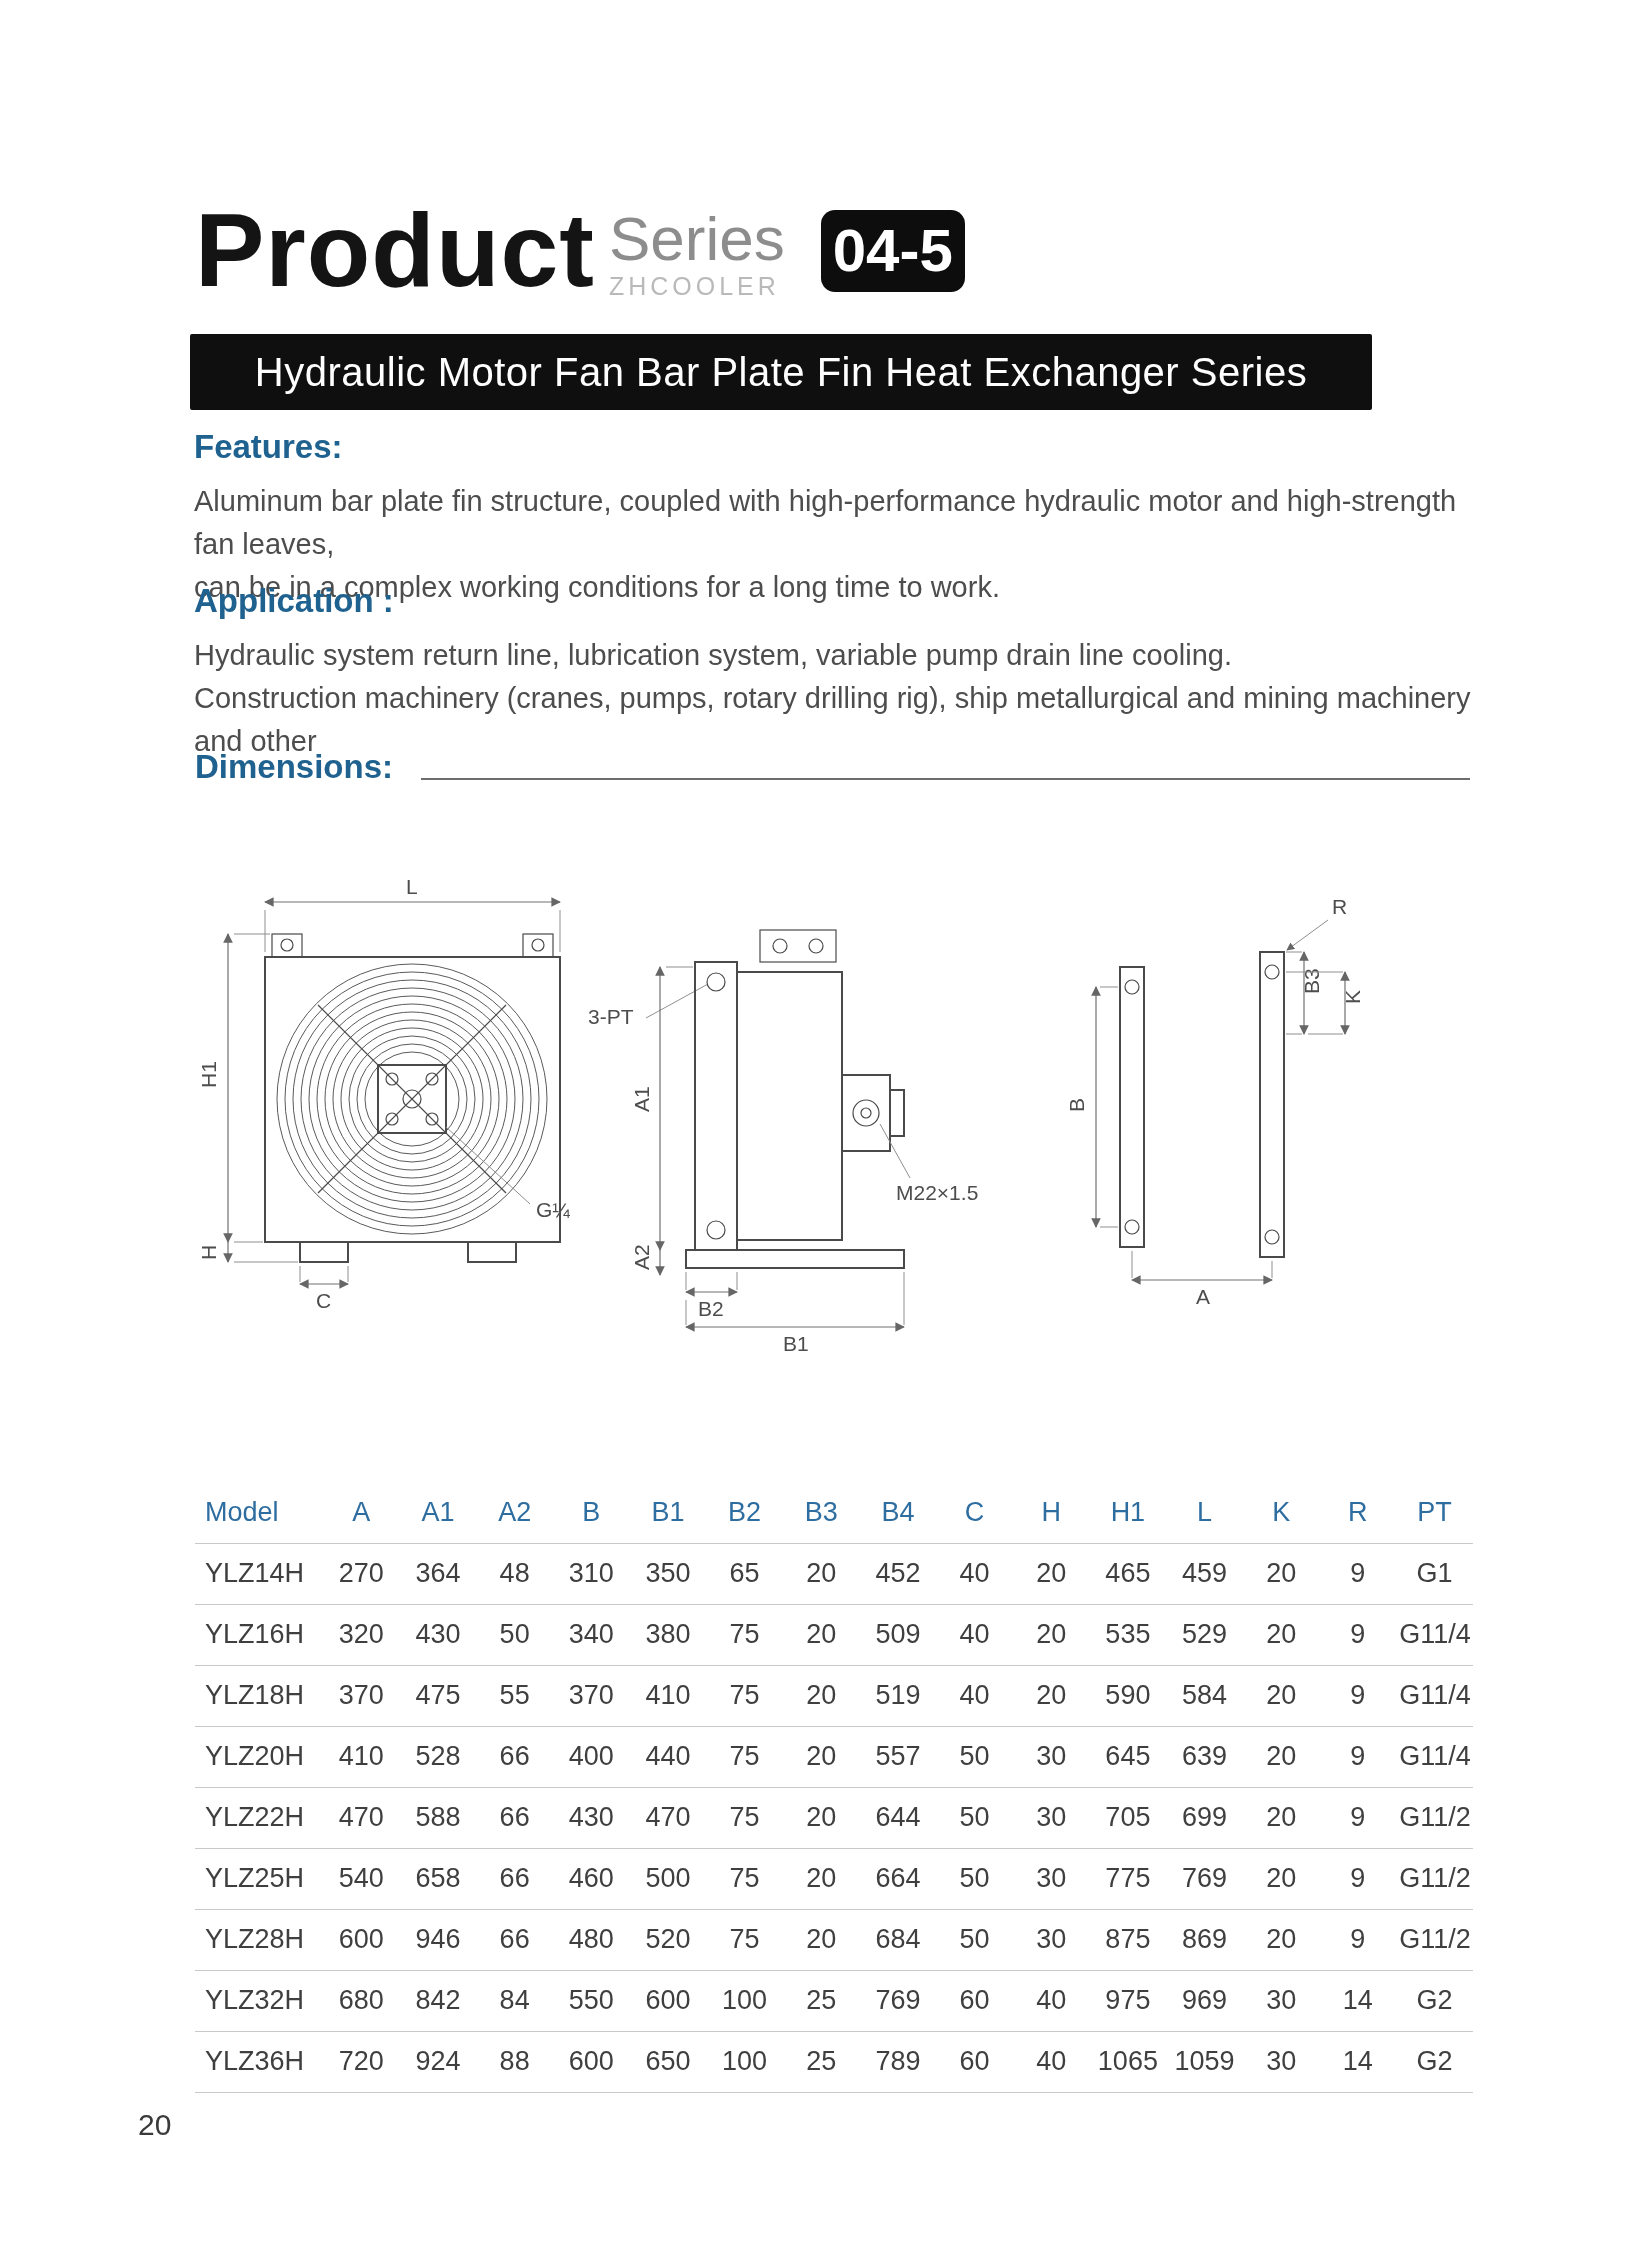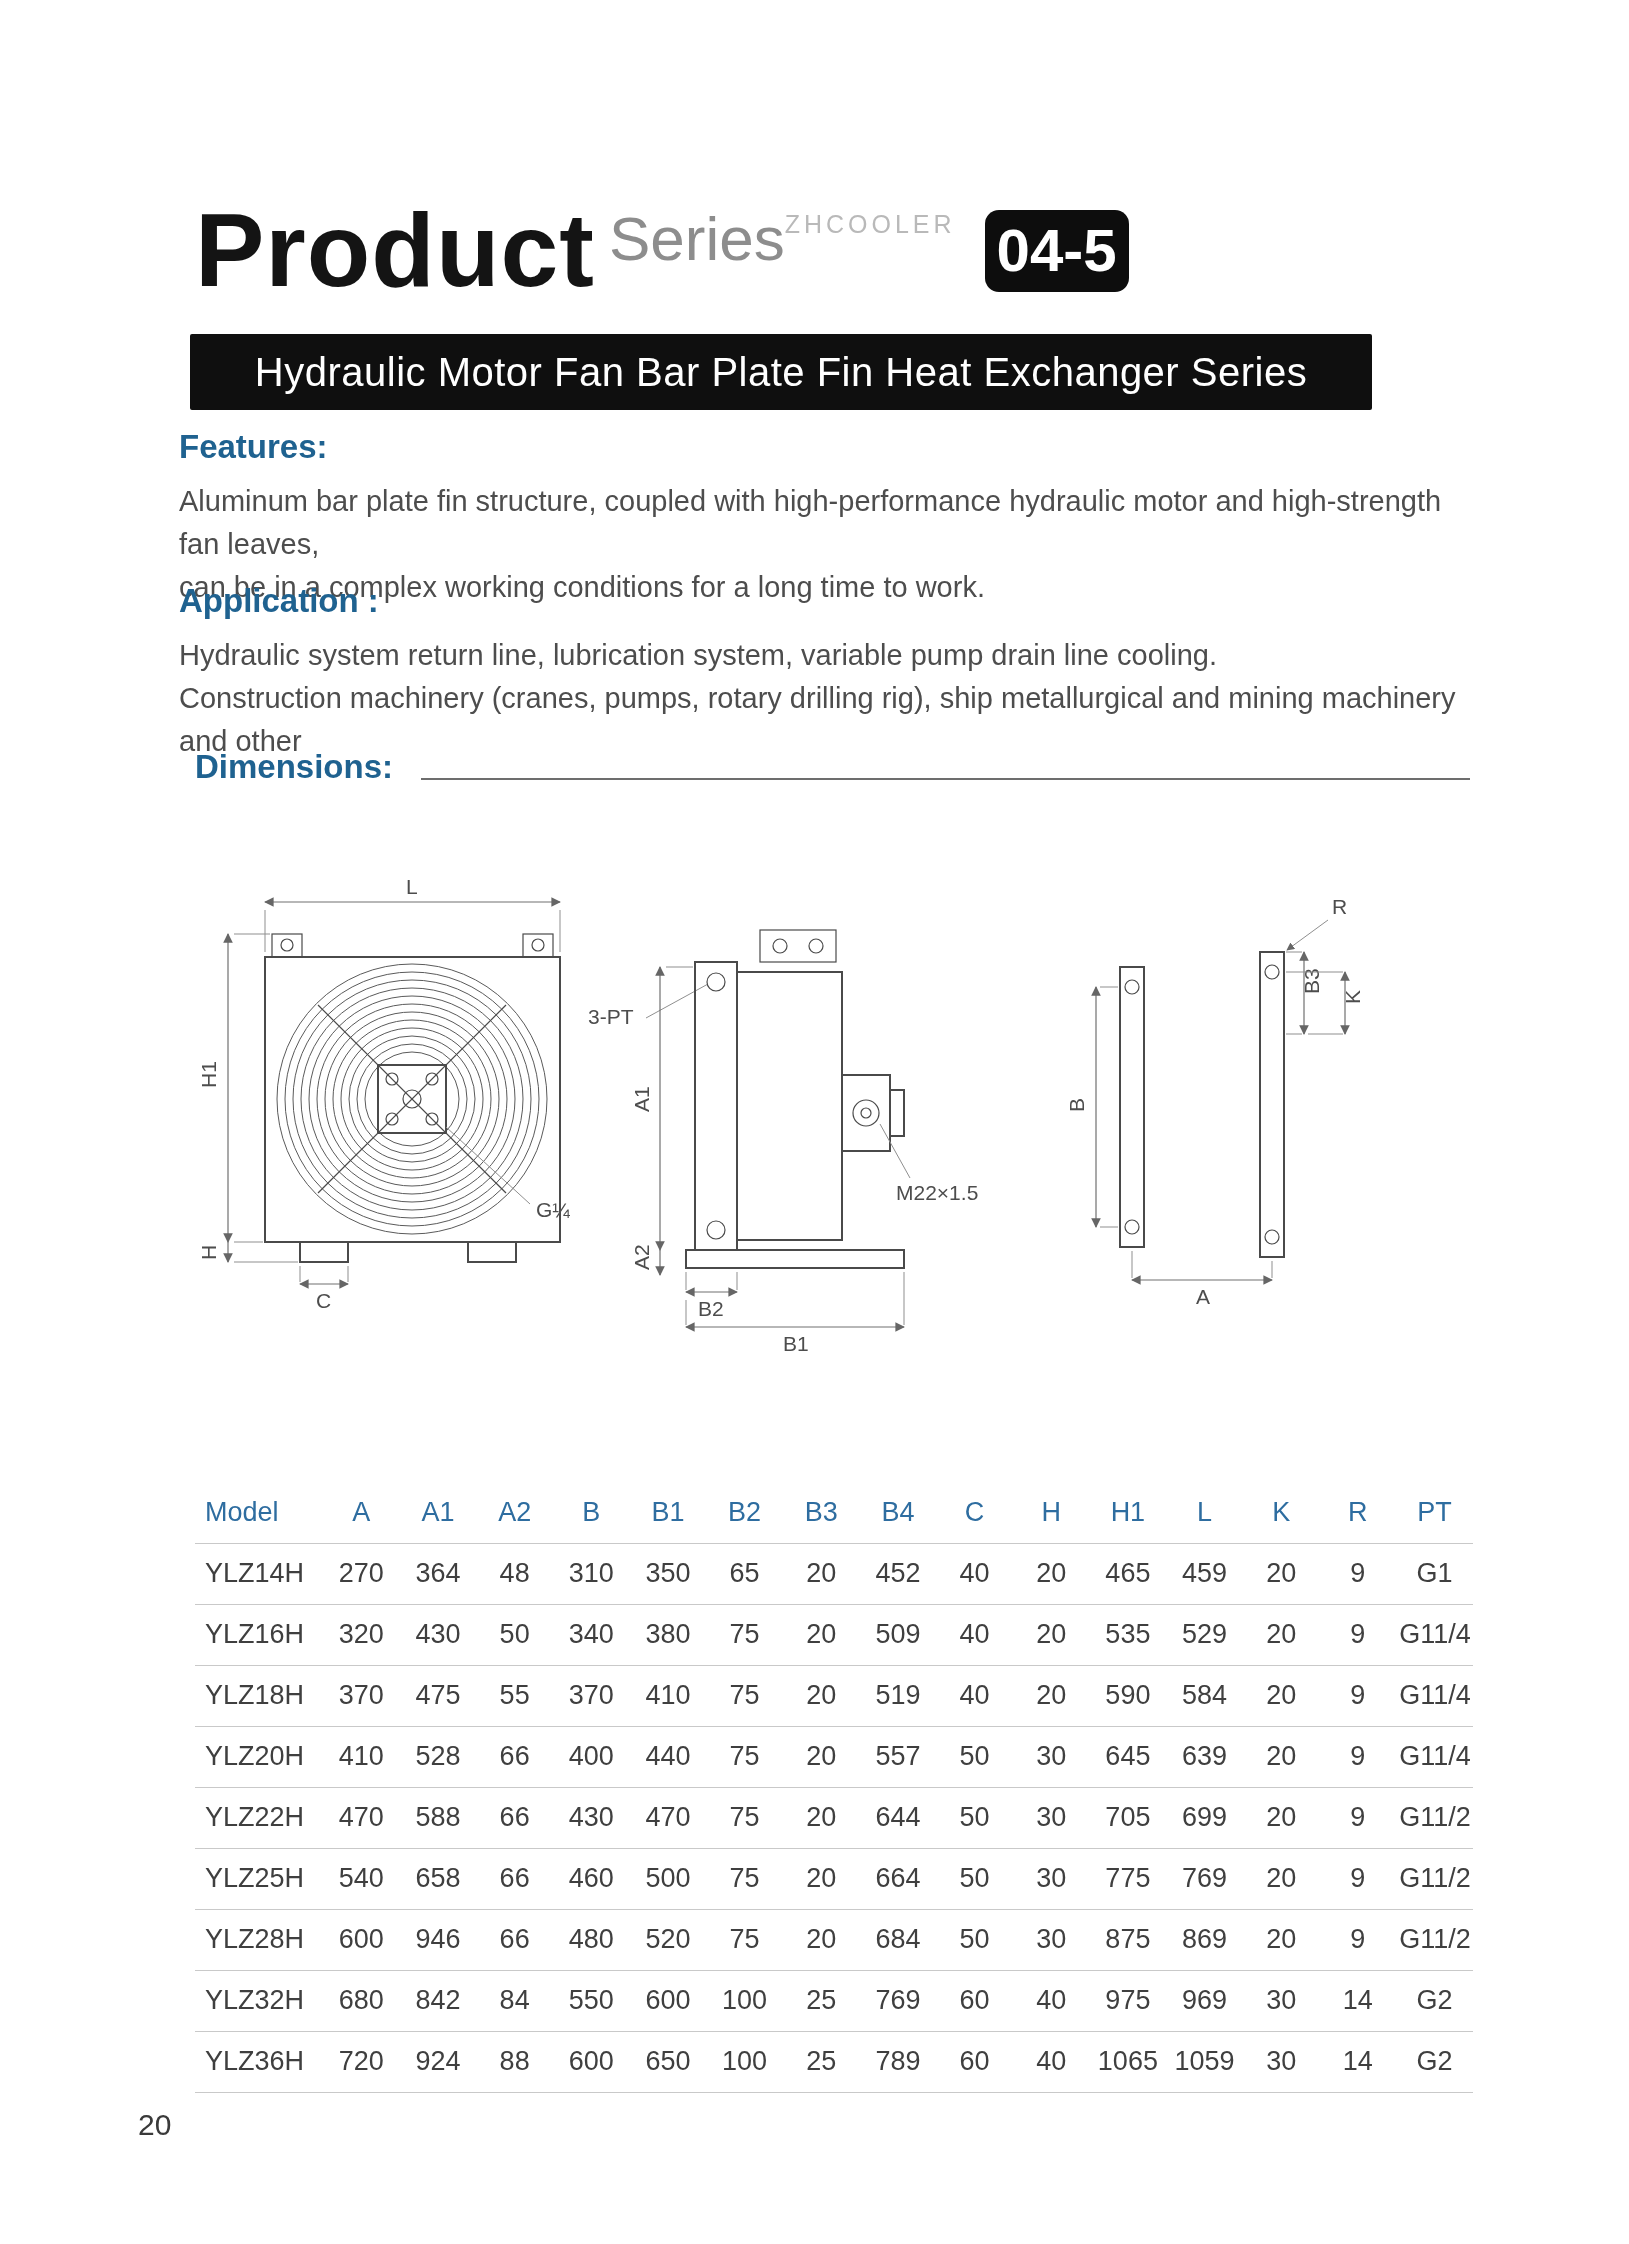--- a/index.html
+++ b/index.html
@@ -3,32 +3,32 @@
 <meta charset="utf-8">
 <style>
   * { margin:0; padding:0; box-sizing:border-box; }
   html,body { background:#ffffff; }
   body { font-family:"Liberation Sans", sans-serif; }
   .page { position:relative; width:1629px; height:2244px; background:#fff; overflow:hidden; }
 
   
   .header { position:absolute; top:198px; left:195px; display:flex; align-items:flex-start; }
   .product-title { font-size:104px; font-weight:900; color:#141414; line-height:1; letter-spacing:1px; }
-  .series-block { display:flex; margin:10px 1px 0 14px; }
+  .series-block { display:flex; flex-direction:column; margin:10px 8px 0 14px; }
   .series { font-size:62px; color:#8d8d8d; line-height:1; }
   .brand { font-size:25px; color:#b9b9b9; letter-spacing:4px; margin-top:2px; }
   .badge { background:#0d0d0d; color:#ffffff; font-size:60px; font-weight:bold;
            padding:8px 12px; border-radius:14px; margin:12px 0 0 28px; line-height:1.1; }
 
   .banner { position:absolute; top:334px; left:190px; width:1182px; height:76px;
             background:#0f0f0f; color:#ffffff; font-size:40px; border-radius:2px;
             display:flex; align-items:center; justify-content:center; letter-spacing:0.5px; }
 
   
-  .section { position:absolute; left:179px; width:1280px; }
+  .section { position:absolute; left:194px; width:1280px; }
   .section-heading { font-size:33px; font-weight:bold; color:#1f6290; margin-bottom:14px; }
   .body-line { font-size:29px; color:#4d4d4d; line-height:1.48; }
   .features { top:428px; }
   .application { top:582px; }
 
   .dimensions-row { position:absolute; top:748px; left:195px; width:1275px;
                     display:flex; align-items:flex-end; }
   .dimensions-rule { flex:1; margin:0 0 6px 28px; border-bottom:2px solid #6d6d6d; }
 
   

